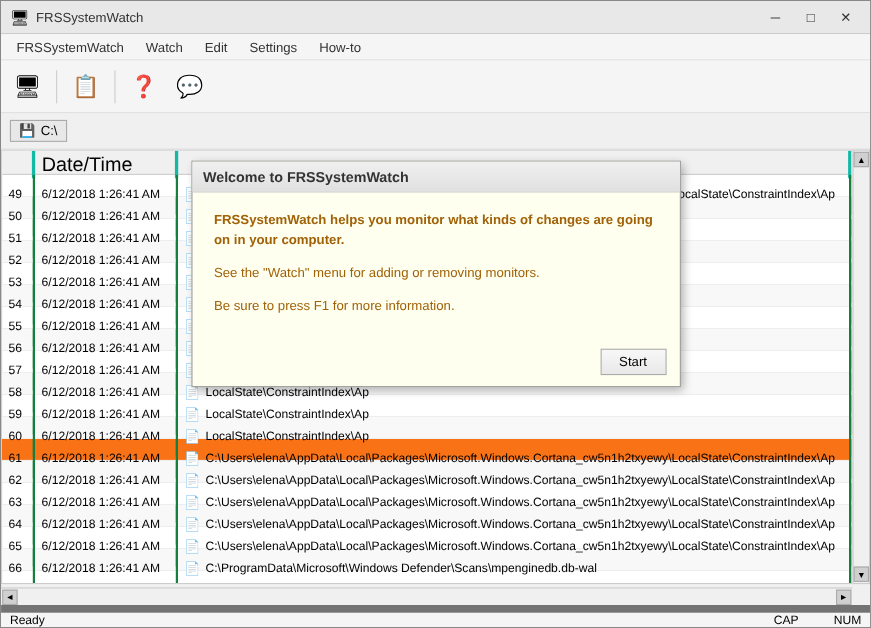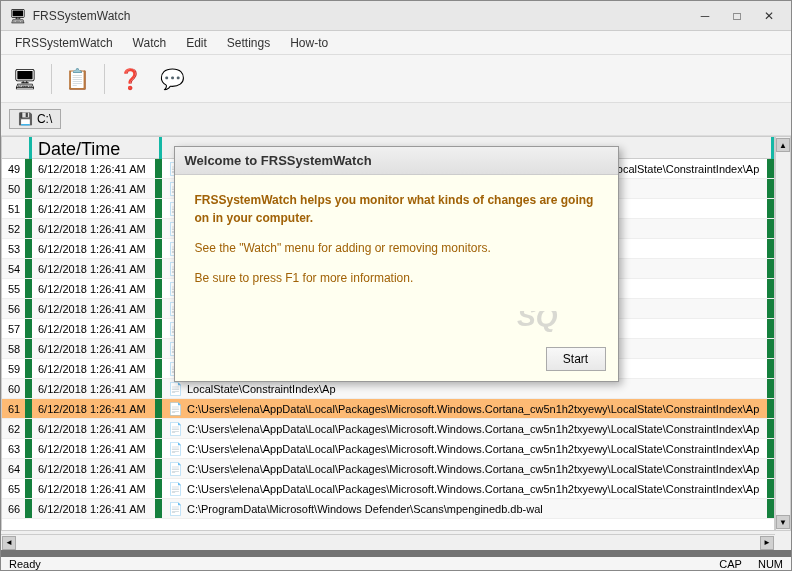--- a/index.html
+++ b/index.html
@@ -140,25 +140,25 @@
       overflow-y: auto;
       height: calc(100% - 22px);
     }
     .table-row {
       display: grid;
       grid-template-columns: 30px 130px 1fr;
       border-bottom: 1px solid #eee;
       height: 20px;
     }
     .table-row:nth-child(even) { background: #f8f8f8; }
-    .table-row.selected { background: #fdba74; }
+    .table-row.selected { background: #f97316; }
     .table-cell {
-      padding: 1px 6px;
+      padding: 18px 6px;
       font-size: 11px;
-      border-right: 7px solid #15803d;
+      border-right: 2px solid #15803d;
       display: flex;
       align-items: center;
       overflow: hidden;
       white-space: nowrap;
     }
     .table-cell .file-icon {
       margin-right: 4px;
       font-size: 12px;
     }
 
@@ -224,21 +224,21 @@
       padding: 0 8px;
       font-size: 11px;
       justify-content: space-between;
       position: absolute;
       bottom: 0;
       left: 0;
       right: 0;
     }
     .statusbar-right {
       display: flex;
-      gap: 16px;
+      gap: 32px;
     }
 
     .app-window {
       width: 792px;
       height: 571px;
       position: relative;
       overflow: hidden;
       border: 1px solid #888;
     }
   </style>
@@ -403,23 +403,20 @@
     <div class="dialog-overlay">
       <div class="dialog">
         <div class="dialog-titlebar">Welcome to FRSSystemWatch</div>
         <div class="dialog-content">
           <p>
             <strong>FRSSystemWatch helps you monitor what kinds of changes are going on in your computer.</strong>
           </p>
           <p>See the "Watch" menu for adding or removing monitors.</p>
           <p>Be sure to press F1 for more information.</p>
         </div>
-        <div style="position:relative; height:30px; overflow:hidden;">
-          <div style="position:absolute; right:60px; bottom:8px; font-size:28px; color:rgba(180,180,180,0.5); font-weight:bold; font-style:italic;">SQ</div>
-        </div>
         <div class="dialog-footer">
           <button class="dialog-start-btn">Start</button>
         </div>
       </div>
     </div>
   </div>
 
   <div style="height:16px; background:#f0f0f0; border-top:1px solid #ccc; display:flex; align-items:center; margin-bottom:0; position:absolute; bottom:20px; left:0; right:16px;">
     <div style="width:14px; height:14px; background:#d0d0d0; border:1px solid #aaa; display:flex; align-items:center; justify-content:center; font-size:8px; cursor:pointer; margin-left:1px;">◄</div>
     <div style="flex:1;"></div>

